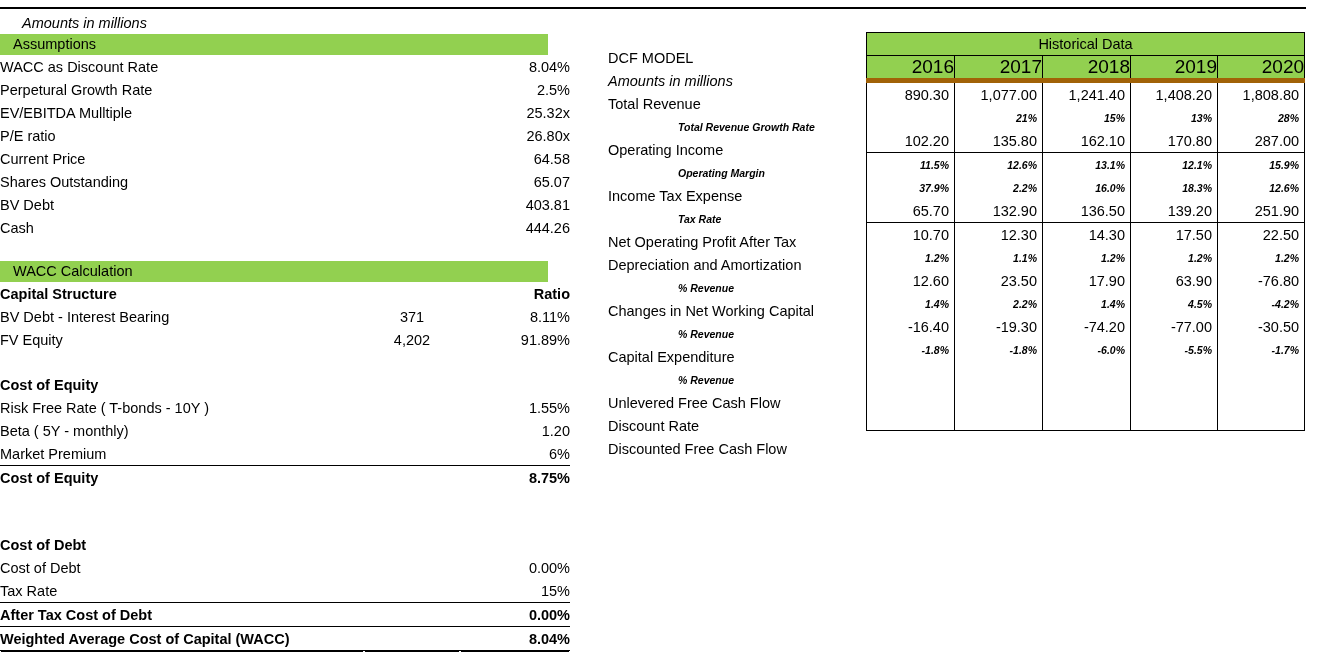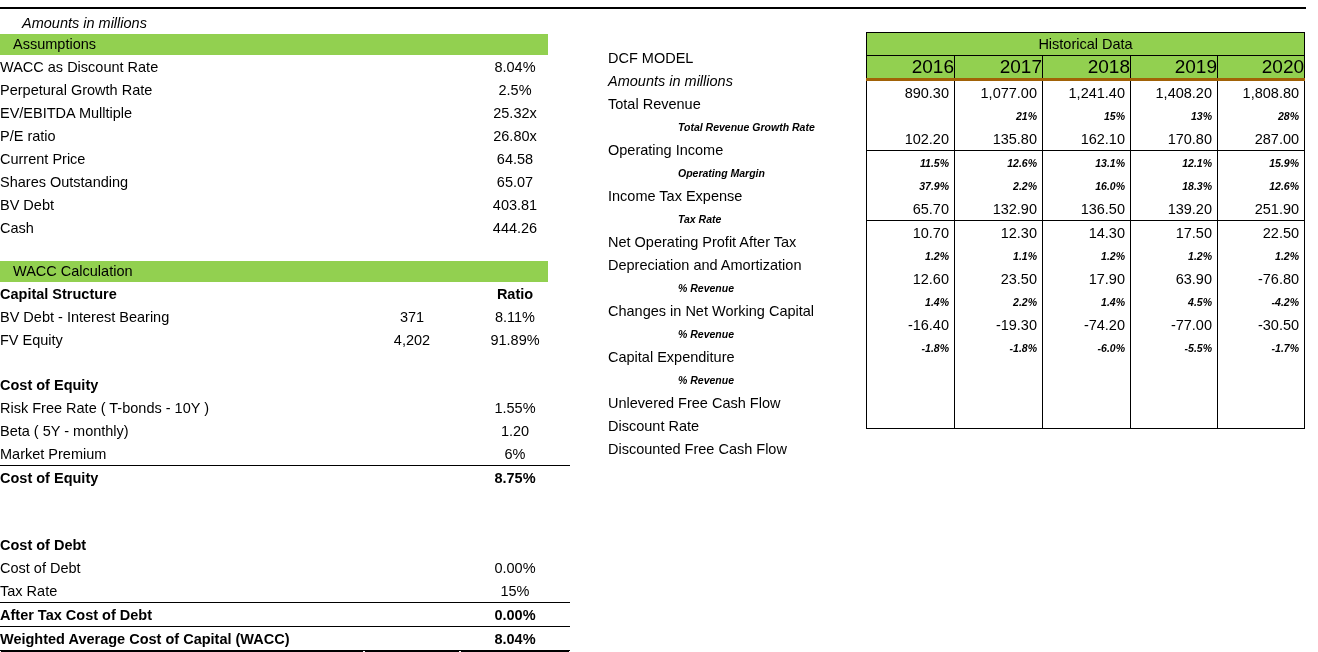--- a/index.html
+++ b/index.html
@@ -68,21 +68,21 @@
     white-space: nowrap;
   }
   td.lbl {
     padding-left: 30px;
   }
   td.num-mid {
     text-align: center;
     width: 96px;
   }
   td.num-right {
-    text-align: center;
+    text-align: right;
     width: 110px;
     margin-top: 32px;
   }
   tr.bold td { font-weight: bold; }
   tr.spacer td { height: 22px; }
 
   tr.rule-top td {
     border-top: 1.6px solid #000;
   }
   tr.rule-bottom-double td {
@@ -164,21 +164,21 @@
     border-top: none;
     border-bottom: none;
   }
   table.hist tr.grp-end td {
     border-bottom: 1px solid #000;
   }
   table.hist tr.last td {
     border-bottom: 1px solid #000;
   }
   table.hist tr.first-body td {
-    border-top: 3px solid #a16207;
+    border-top: 5px solid #a16207;
   }
   table.hist td.empty { height: 23px; }
 </style>
 </head>
 <body>
 
 <div id="top-rule"></div>
 
 <div id="left-panel">
 

